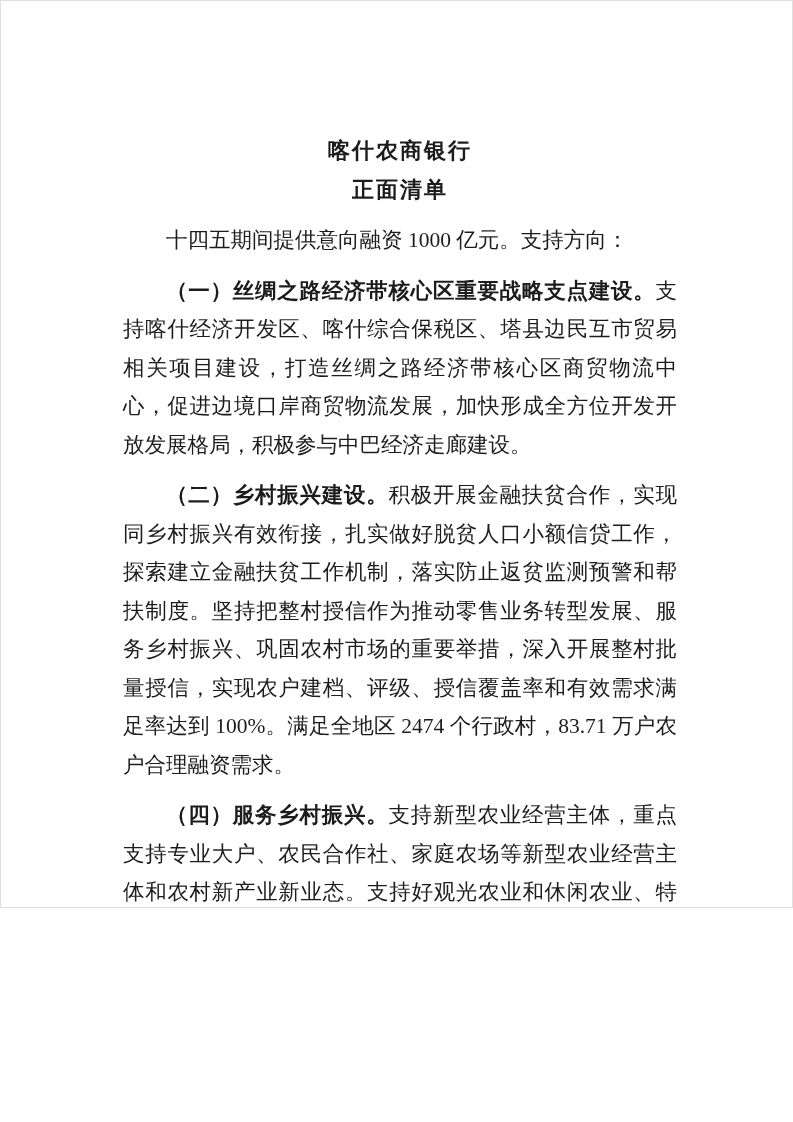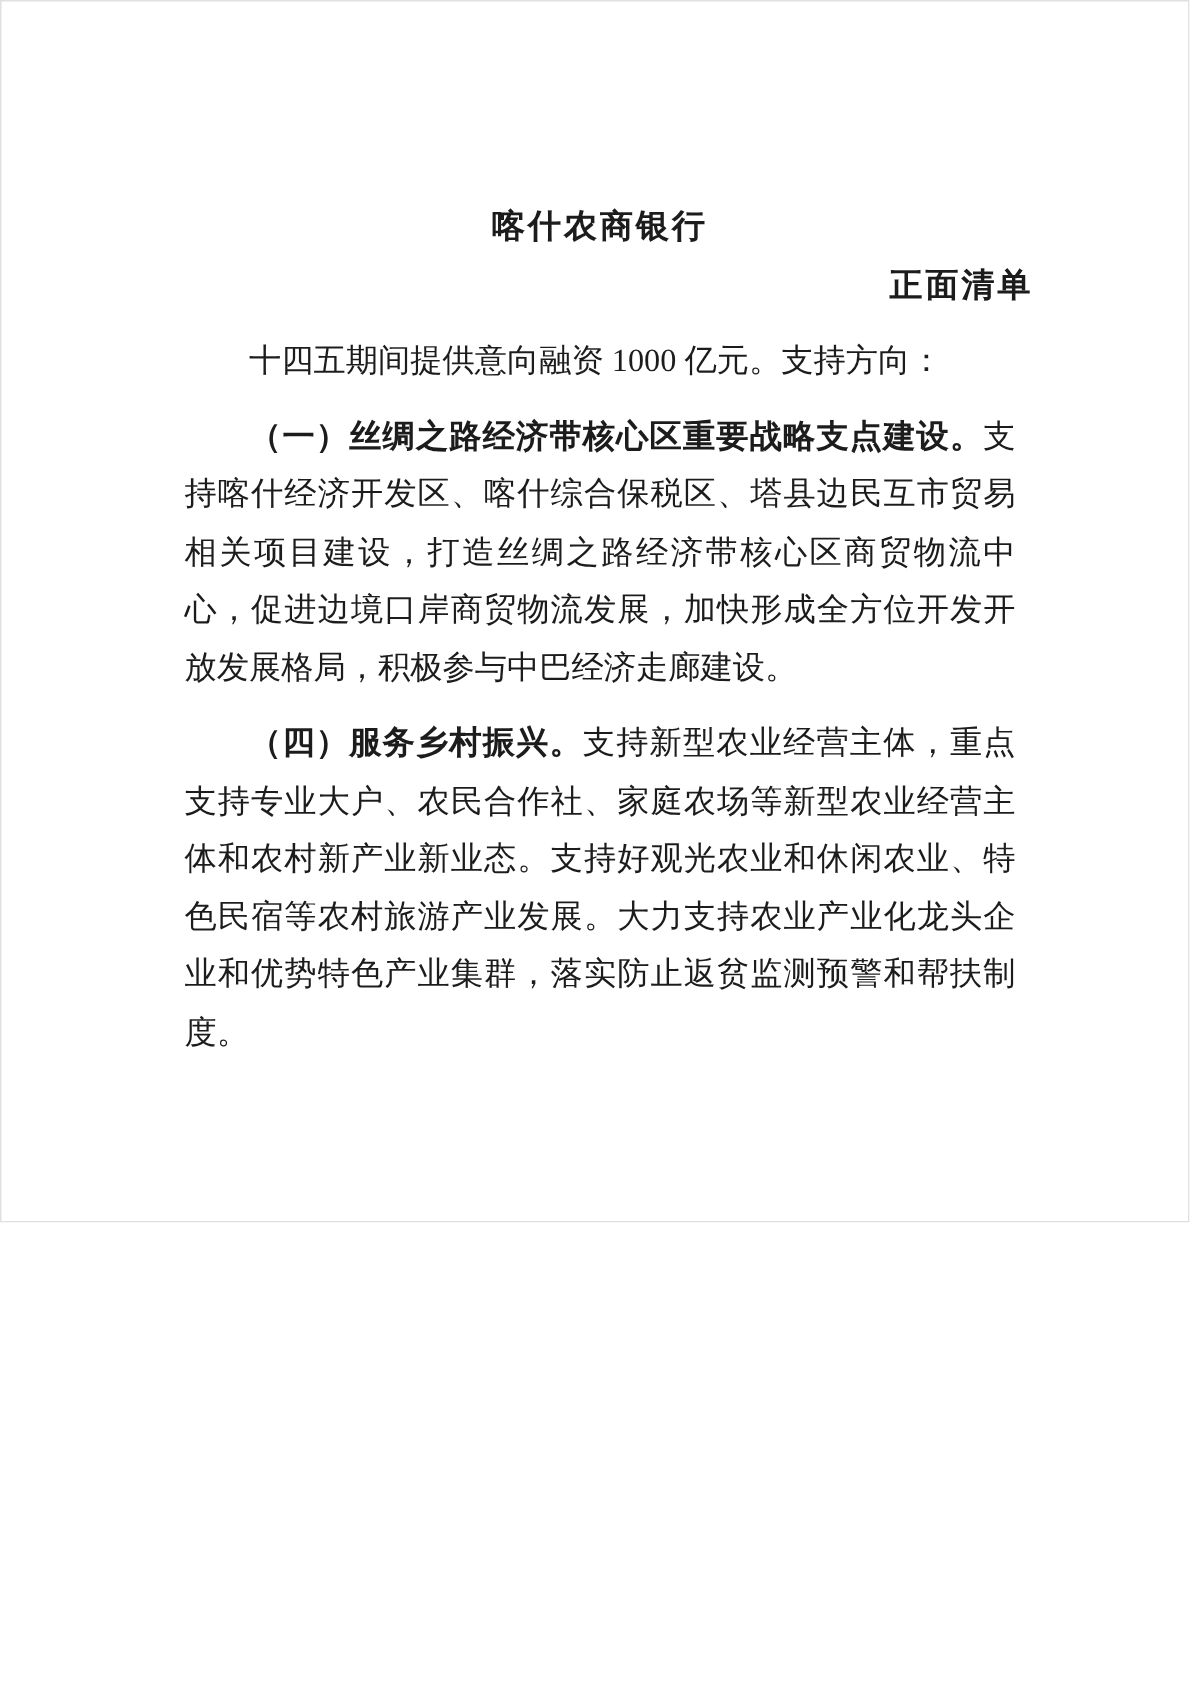--- a/index.html
+++ b/index.html
@@ -3,21 +3,21 @@
 <meta charset="utf-8">
 <style>
   html, body {
     margin: 0;
     padding: 0;
     background: #ffffff;
   }
   .page {
     position: relative;
     width: 793px;
-    height: 815px;
+    height: 908px;
     background: #ffffff;
     box-sizing: border-box;
     border: 1px solid #e0e0e0;
     overflow: hidden;
     font-family: "Liberation Serif", "DejaVu Serif", serif;
     color: #1c1c1c;
   }
   .content {
     position: absolute;
     left: 110px;
@@ -29,21 +29,21 @@
     font-size: 22px;
     font-weight: bold;
     text-align: center;
     line-height: 38.5px;
     letter-spacing: 2px;
   }
   .doc-subtitle {
     margin: 0;
     font-size: 22px;
     font-weight: bold;
-    text-align: right;
+    text-align: center;
     line-height: 38.5px;
     letter-spacing: 2px;
   }
   .para {
     margin: 12px;
     font-size: 21.5px;
     line-height: 38.5px;
     text-align: justify;
     text-indent: 2em;
     word-break: break-all;
@@ -64,19 +64,20 @@
 <body>
 
 <div class="page">
   <div class="content">
     <h1 class="doc-title">喀什农商银行</h1>
     <h2 class="doc-subtitle">正面清单</h2>
     <p class="para">十四五期间提供意向融资 1000 亿元。支持方向：</p>
 
     <p class="para"><strong>（一）丝绸之路经济带核心区重要战略支点建设。</strong><span>支持喀什经济开发区、喀什综合保税区、塔县边民互市贸易相关项目建设，打造丝绸之路经济带核心区商贸物流中心，促进边境口岸商贸物流发展，加快形成全方位开发开放发展格局，积极参与中巴经济走廊建设。</span></p>
 
+    <p class="para"><strong>（二）乡村振兴建设。</strong><span>积极开展金融扶贫合作，实现同乡村振兴有效衔接，扎实做好脱贫人口小额信贷工作，探索建立金融扶贫工作机制，落实防止返贫监测预警和帮扶制度。坚持把整村授信作为推动零售业务转型发展、服务乡村振兴、巩固农村市场的重要举措，深入开展整村批量授信，实现农户建档、评级、授信覆盖率和有效需求满足率达到 100%。满足全地区 2474 个行政村，83.71 万户农户合理融资需求。</span></p>
 
 
     <p class="para"><strong>（四）服务乡村振兴。</strong><span>支持新型农业经营主体，重点支持专业大户、农民合作社、家庭农场等新型农业经营主体和农村新产业新业态。支持好观光农业和休闲农业、特色民宿等农村旅游产业发展。大力支持农业产业化龙头企业和优势特色产业集群，落实防止返贫监测预警和帮扶制度。</span></p>
   </div>
 
   <div class="page-number">67</div>
 </div>
 
 </body></html>

